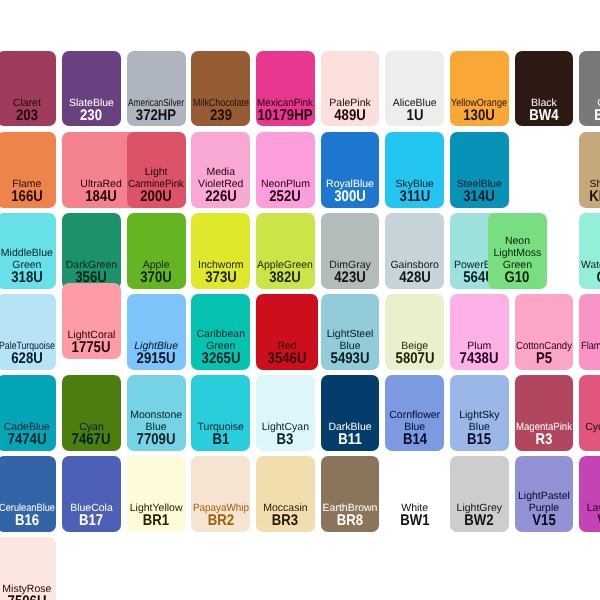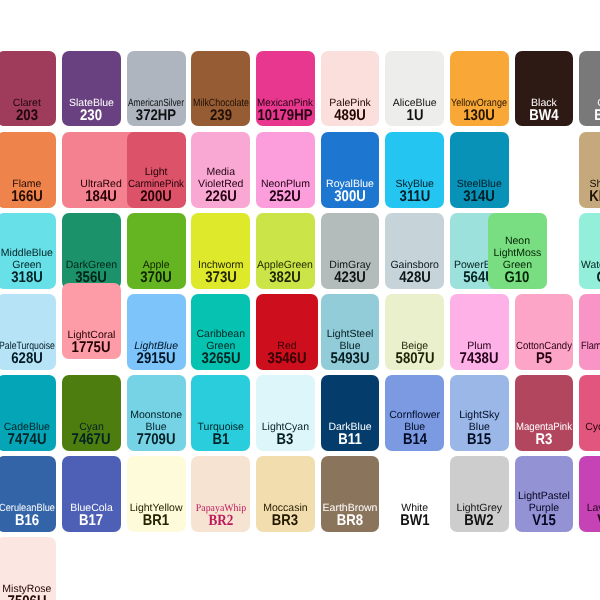--- a/index.html
+++ b/index.html
@@ -693,21 +693,21 @@
           <span class="lnw">
             <span class="ln" style="transform: translateX(-50%) scaleX(1);">LightYellow</span>
           </span>
         </div>
         <div class="sw-codew">
           <span class="sw-code" style="transform: translateX(-50%) scaleX(0.85);">BR1</span>
         </div>
       </div>
     </div>
     <div class="swatch" style="left: 191.32px; top: 456.05px; width: 58.9px; height: 75.6px; background: rgb(246, 227, 209);">
-      <div class="sw-text" style="color: #be185d; font-family: Liberation Serif, serif;">
+      <div class="sw-text" style="color: #a16207;">
         <div class="sw-name">
           <span class="lnw">
             <span class="ln" style="transform: translateX(-50%) scaleX(0.938756);">PapayaWhip</span>
           </span>
         </div>
         <div class="sw-codew">
           <span class="sw-code" style="transform: translateX(-50%) scaleX(0.85);">BR2</span>
         </div>
       </div>
     </div>

